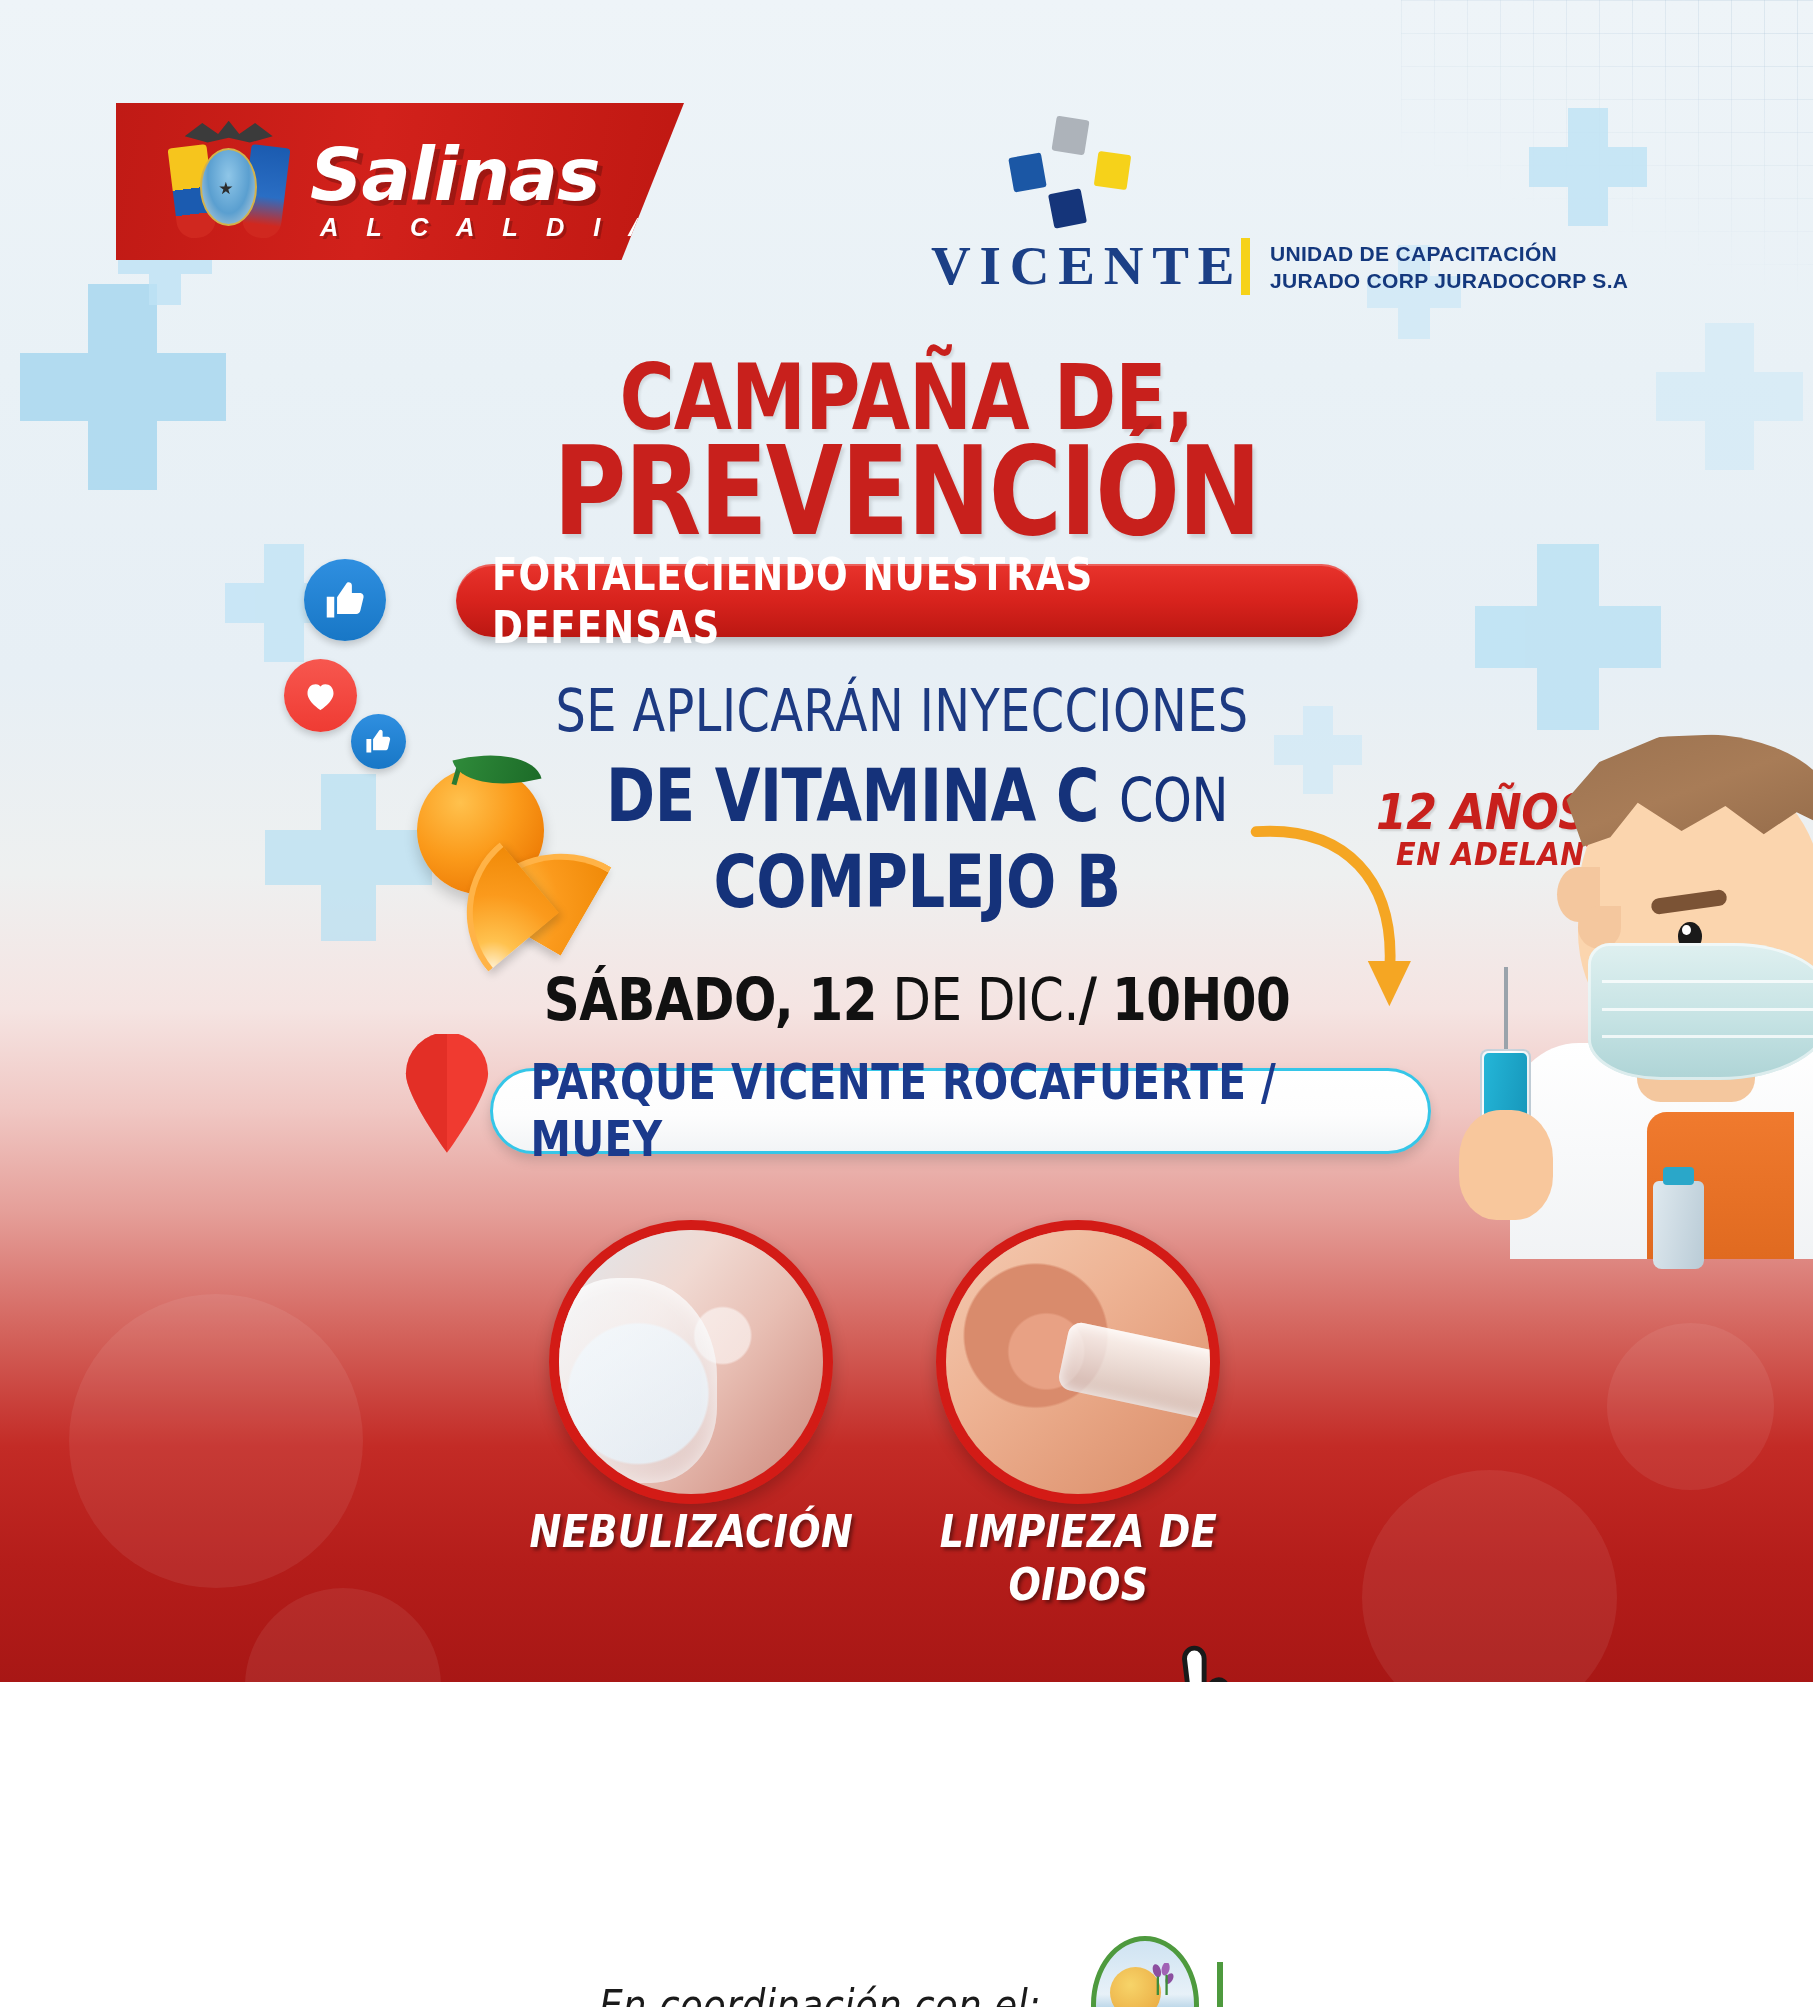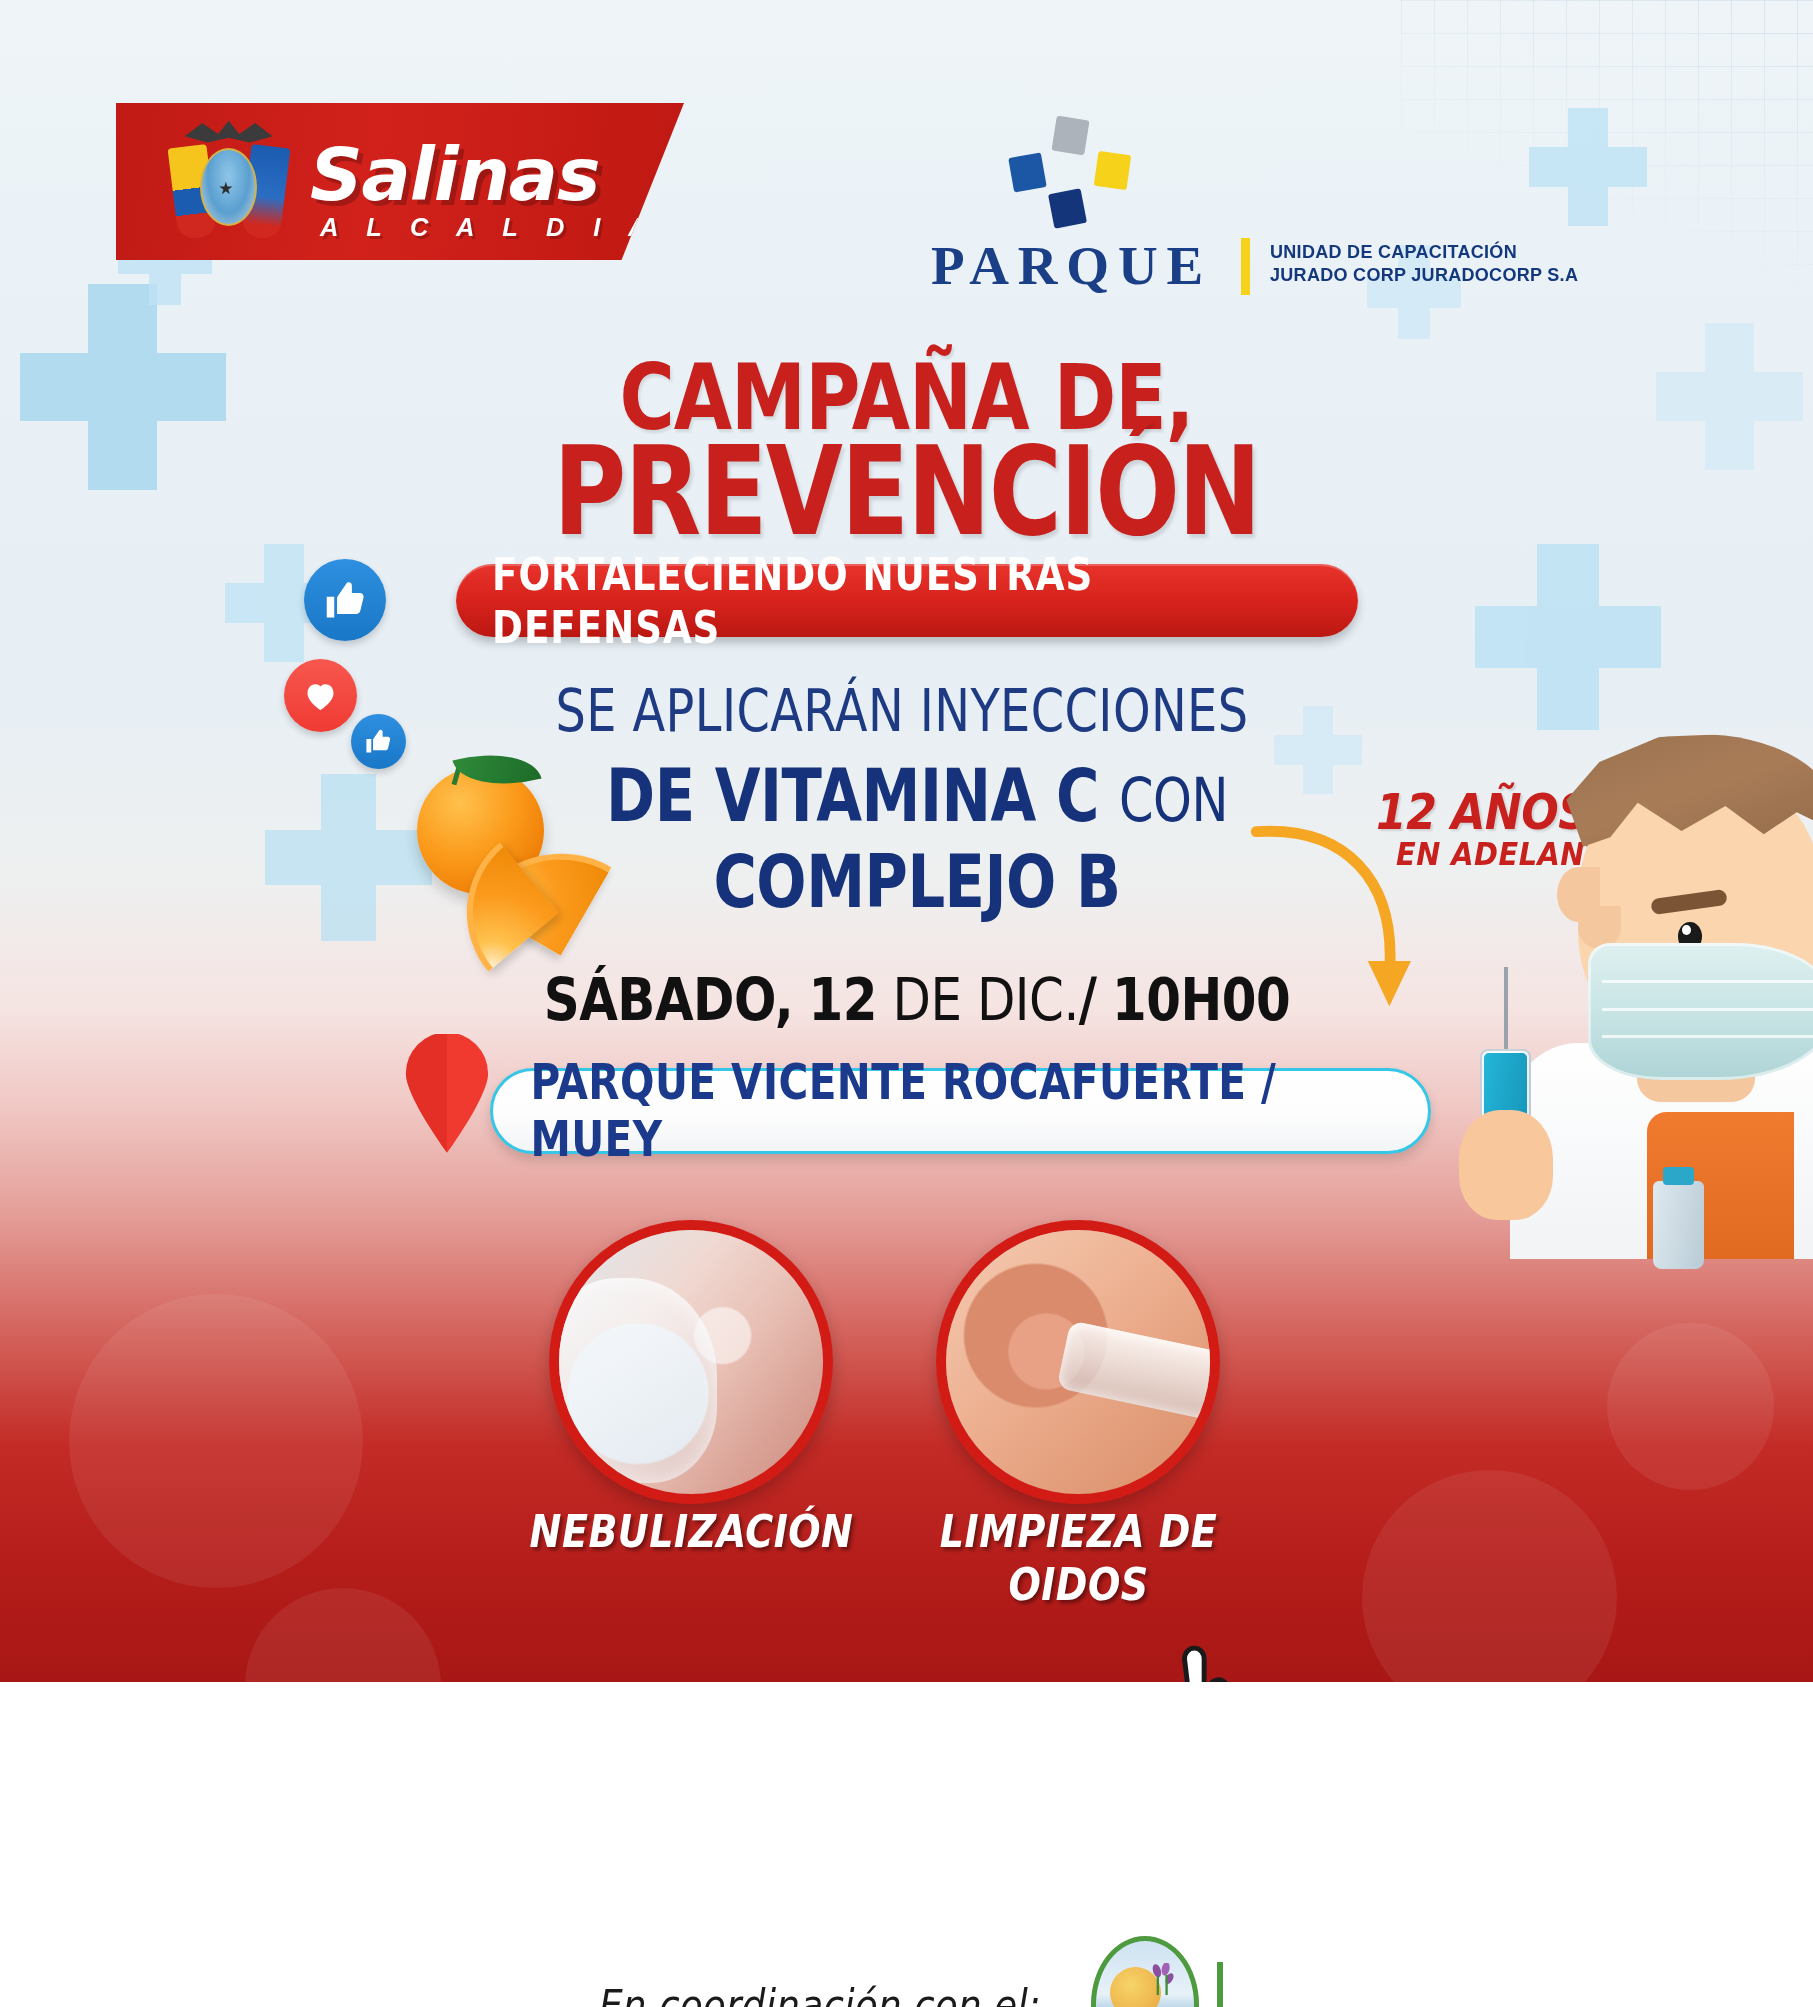--- a/index.html
+++ b/index.html
@@ -117,21 +117,21 @@
   .uf-sq.navy  { left:120px; top:73px; background:#15357a; transform:rotate(-11deg); }
   .uf-sq.yellow{ left:165px; top:35px; background:#f6d21a; transform:rotate(8deg); }
   .uficap-word{
     position:absolute; left:0px; top:116px;
     font-size:55px; font-weight:700; color:#1b3f86; letter-spacing:8.8px;
     font-family:"Liberation Serif", serif;
   }
   .uf-bar{ position:absolute; left:310px; top:120px; width:8.8px; height:57px; background:#f6d21a; }
   .uficap-desc{
     position:absolute; left:339px; top:123px;
-    font-size:18px; font-weight:700; color:#14387d; line-height:1.28; letter-spacing:0.3px;
+    font-size:21px; font-weight:700; color:#14387d; line-height:1.28; letter-spacing:0.3px;
     white-space:pre-line;
   }
 
   
   .title1{
     position:absolute; left:0; right:0; top:345px; text-align:center;
     font-size:90px; font-weight:700; letter-spacing:-1px;
     color:#c8201c;
     font-family:"DejaVu Sans Condensed","Liberation Sans Narrow","Liberation Sans", sans-serif;
     transform:scaleX(.93); 
@@ -479,21 +479,21 @@
       </div>
       <div class="salinas-word">Salinas</div>
       <div class="salinas-sub">A L C A L D I A</div>
     </div>
 
     <div class="uficap-wrap">
       <div class="uf-sq gray"></div>
       <div class="uf-sq blue"></div>
       <div class="uf-sq navy"></div>
       <div class="uf-sq yellow"></div>
-      <div class="uficap-word">PARQUE</div>
+      <div class="uficap-word">VICENTE</div>
       <div class="uf-bar"></div>
       <div class="uficap-desc">UNIDAD DE CAPACITACIÓN
 JURADO CORP JURADOCORP S.A</div>
     </div>
 
     <div class="title1">CAMPAÑA DE,</div>
     <div class="title2">PREVENCIÓN</div>
 
     <div class="reaction r-like">
       <svg width="45" height="45" viewBox="0 0 24 24" fill="#fff">

